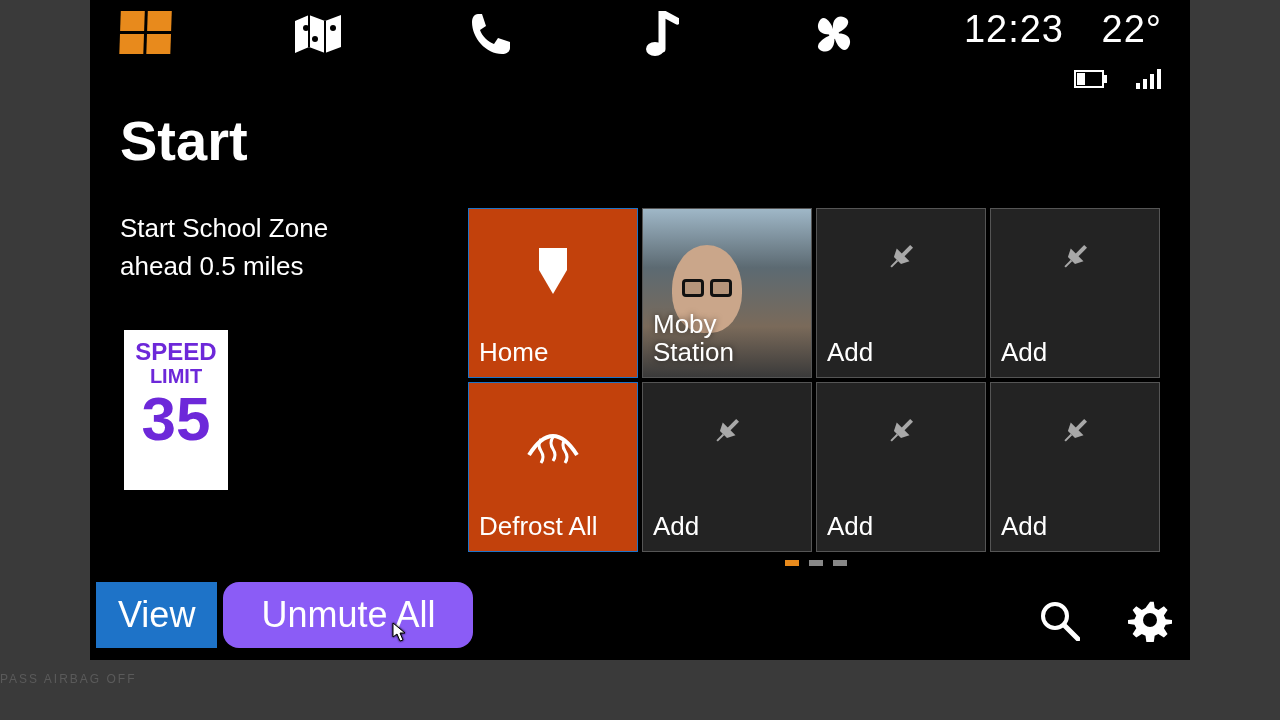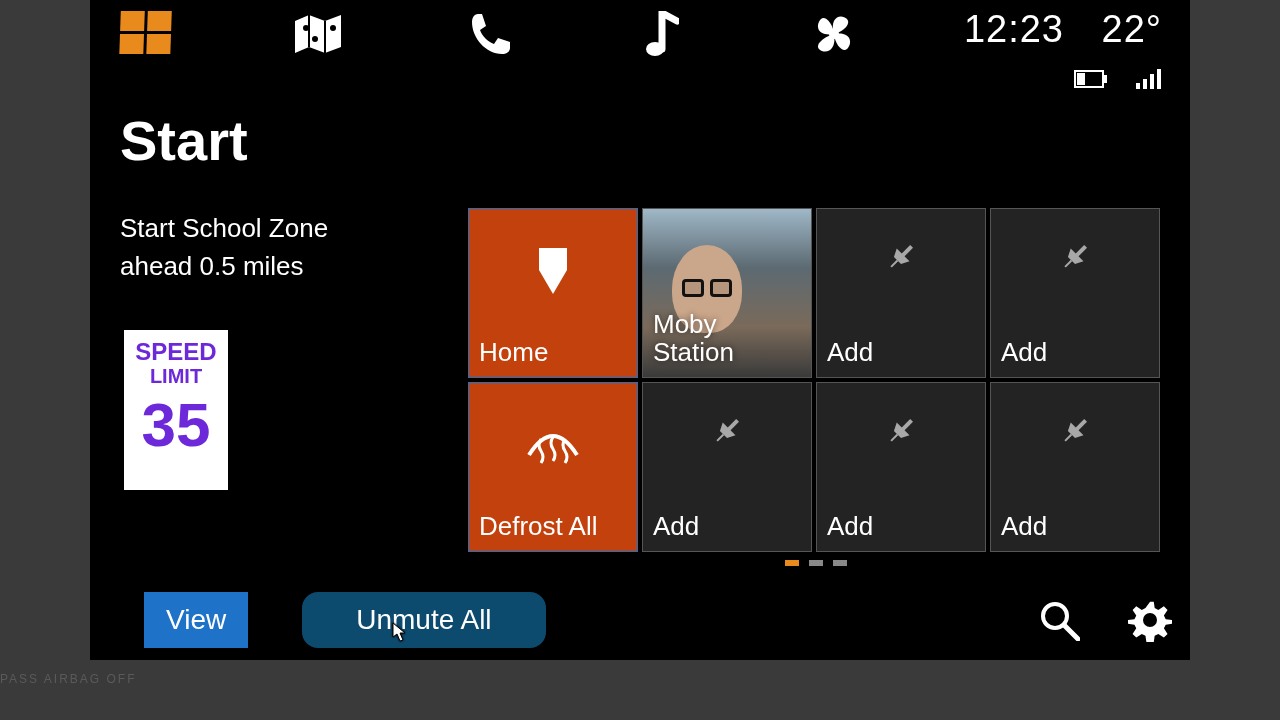--- a/index.html
+++ b/index.html
@@ -76,21 +76,21 @@
     border-radius:4px;
     color:#6d28d9;
     display:flex;
     flex-direction:column;
     align-items:center;
     padding-top:10px;
     font-family:"Arial Narrow",Arial,sans-serif;
   }
   .sign-wrap .s1{font-size:24px;font-weight:600;line-height:1;}
   .sign-wrap .s2{font-size:20px;font-weight:600;line-height:1.2;}
-  .sign-wrap .num{font-size:62px;font-weight:700;line-height:1;margin-top:6px;}
+  .sign-wrap .num{font-size:62px;font-weight:700;line-height:1;margin-top:0;}
   
   .tiles{
     position:absolute;
     left:378px;top:208px;
     display:grid;
     grid-template-columns:repeat(4,170px);
     grid-template-rows:repeat(2,170px);
     gap:4px;
   }
   .tile{
@@ -146,26 +146,25 @@
   .dots span.active{background:#E88A1C;}
   
   .btnbar{
     position:absolute;
     left:6px;bottom:12px;
     display:flex;gap:6px;
   }
   .btn{
     background:#1E73C8;
     color:#fff;
-    font-size:28px;
+    font-size:36px;
     font-weight:300;
     padding:12px 22px;
-    margin-left:48px;
-  }
-  .btn2{background:#0c4a6e;padding:12px 54px;border-radius:16px;}
+  }
+  .btn2{background:#8b5cf6;padding:12px 38px;border-radius:16px;}
   
   .br-icons{
     position:absolute;
     right:18px;bottom:14px;
     display:flex;gap:48px;align-items:center;
   }
   
   .cursor{
     position:absolute;
     left:302px;top:622px;

